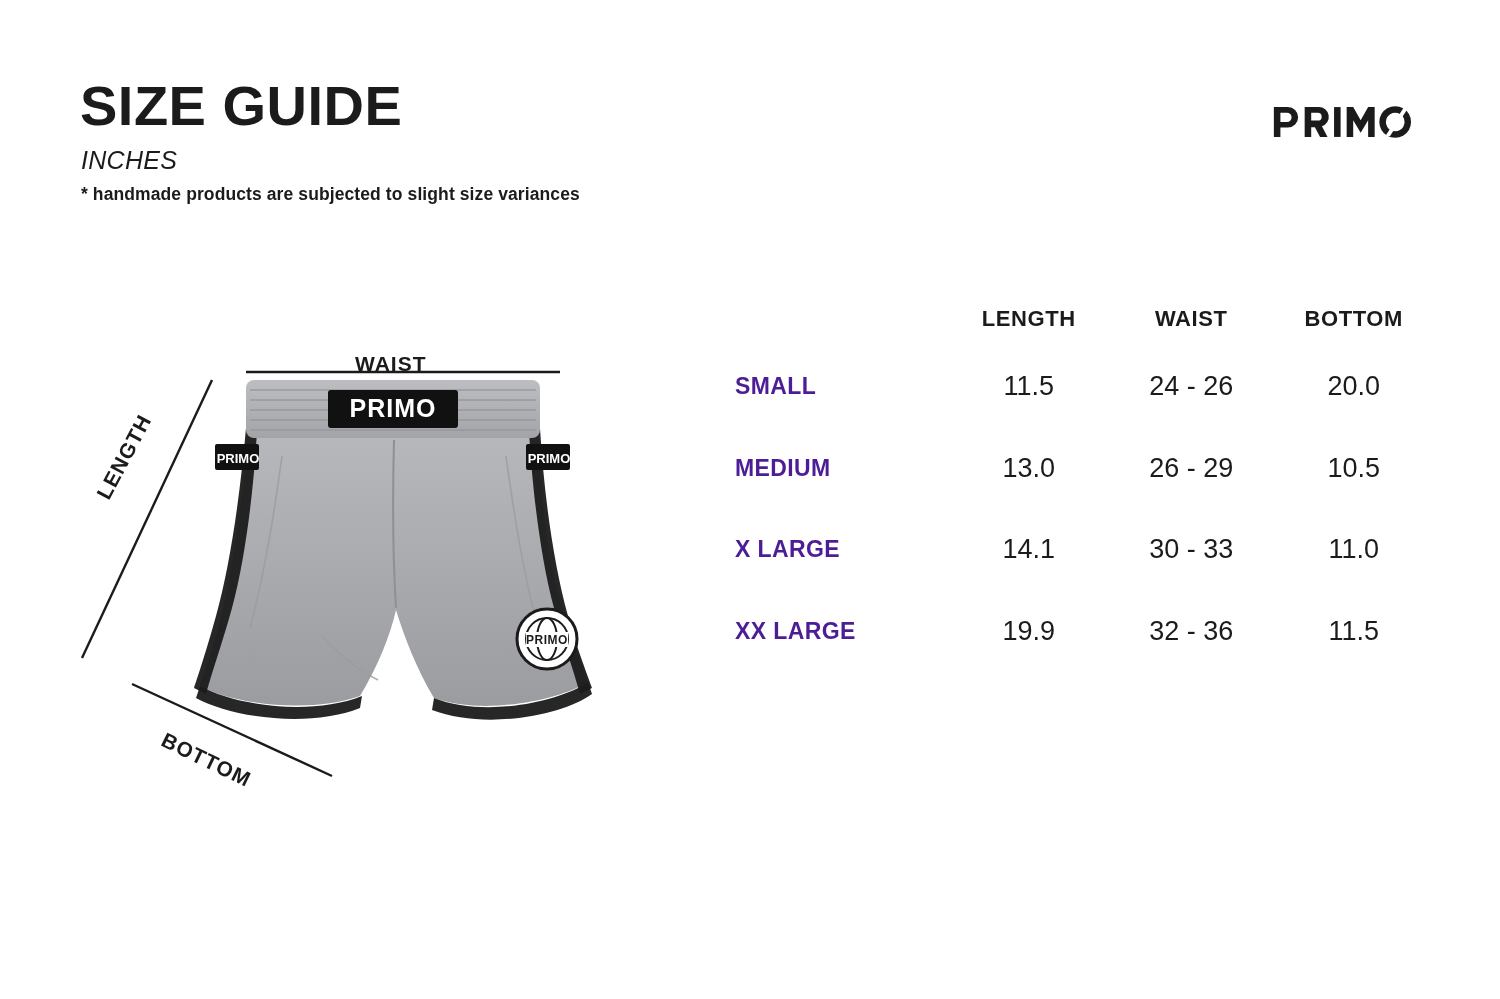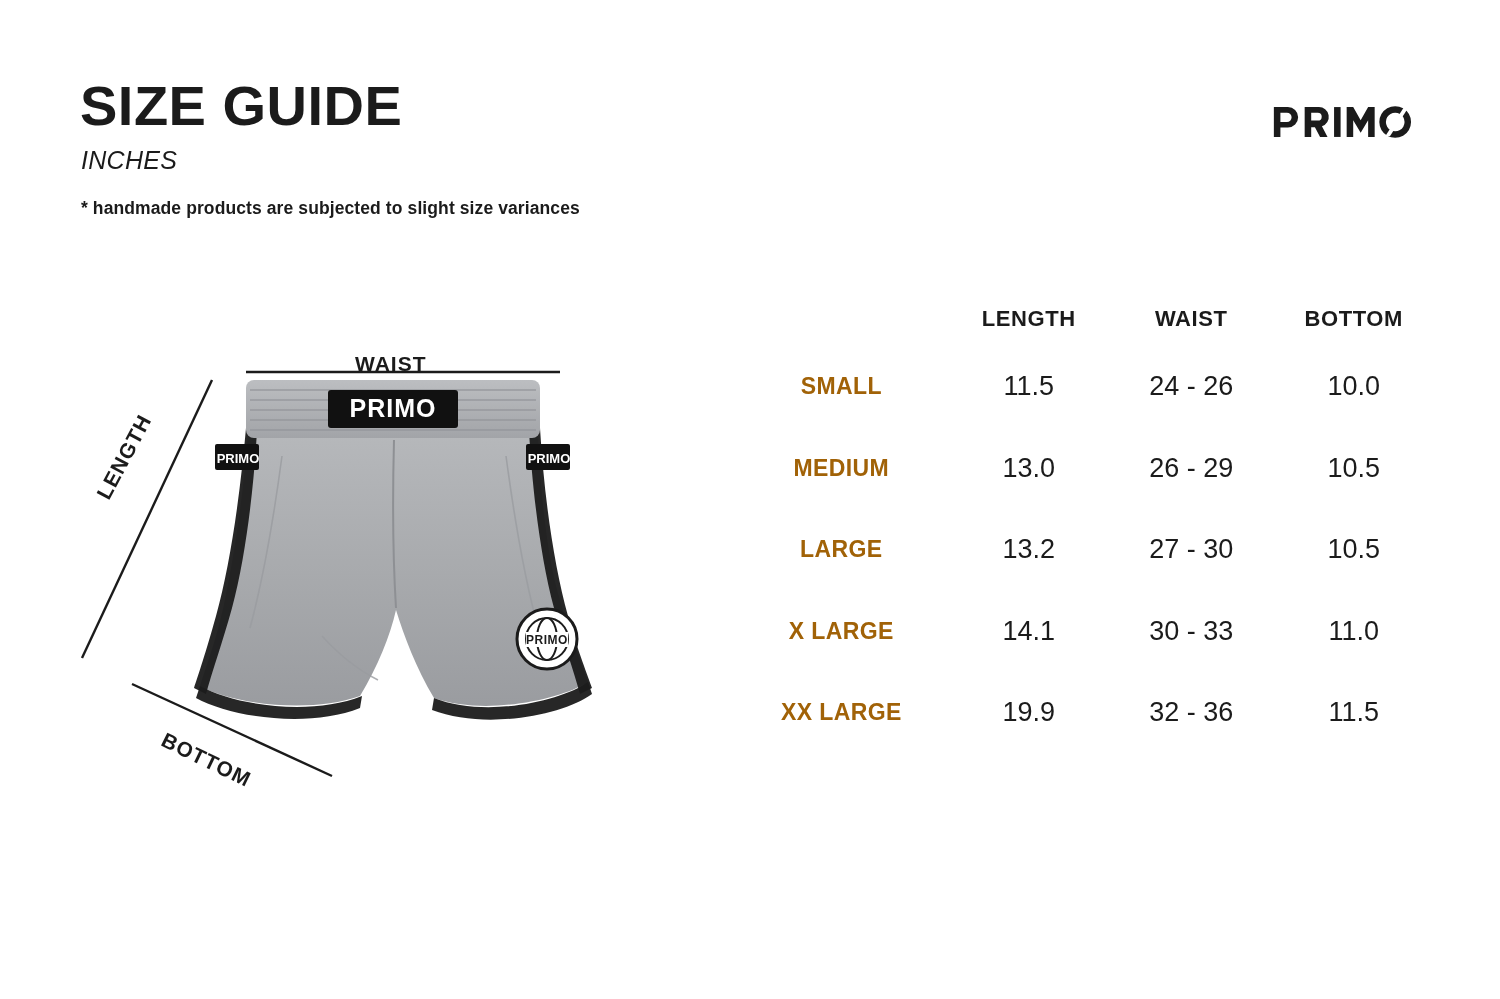--- a/index.html
+++ b/index.html
@@ -33,21 +33,21 @@
     top: 146px;
     font-size: 25px;
     font-weight: normal;
     letter-spacing: 0.3px;
     color: #1b1b1b;
     font-style: italic;
   }
   #disclaimer {
     position: absolute;
     left: 81px;
-    top: 198px;
+    top: 184px;
     font-size: 17.5px;
     font-weight: bold;
     letter-spacing: 0.1px;
     color: #1b1b1b;
   }
 
   
   #brand-logo {
     position: absolute;
     right: 88px;
@@ -110,23 +110,23 @@
     color: #1b1b1b;
   }
   #size-table thead th.col-size { width: 212px; text-align: left; }
   #size-table thead th.col-num { width: 162px; text-align: center; }
 
   #size-table tbody tr { height: 81.5px; }
   #size-table td.cell-size {
     font-size: 23px;
     font-weight: bold;
     letter-spacing: 0.4px;
-    text-align: center;
+    text-align: left;
     vertical-align: middle;
-    color: #a16207;
+    color: #4c1d95;
   }
   #size-table td.cell-num {
     font-size: 27px;
     font-weight: normal;
     text-align: center;
     vertical-align: middle;
     color: #1b1b1b;
   }
 </style>
 </head>
@@ -243,35 +243,29 @@
       <th class="col-num">LENGTH</th>
       <th class="col-num">WAIST</th>
       <th class="col-num">BOTTOM</th>
     </tr>
   </thead>
   <tbody>
     <tr>
       <td class="cell-size">SMALL</td>
       <td class="cell-num">11.5</td>
       <td class="cell-num">24 - 26</td>
-      <td class="cell-num">10.0</td>
+      <td class="cell-num">20.0</td>
     </tr>
     <tr>
       <td class="cell-size">MEDIUM</td>
       <td class="cell-num">13.0</td>
       <td class="cell-num">26 - 29</td>
       <td class="cell-num">10.5</td>
     </tr>
     <tr>
-      <td class="cell-size">LARGE</td>
-      <td class="cell-num">13.2</td>
-      <td class="cell-num">27 - 30</td>
-      <td class="cell-num">10.5</td>
-    </tr>
-    <tr>
       <td class="cell-size">X LARGE</td>
       <td class="cell-num">14.1</td>
       <td class="cell-num">30 - 33</td>
       <td class="cell-num">11.0</td>
     </tr>
     <tr>
       <td class="cell-size">XX LARGE</td>
       <td class="cell-num">19.9</td>
       <td class="cell-num">32 - 36</td>
       <td class="cell-num">11.5</td>

